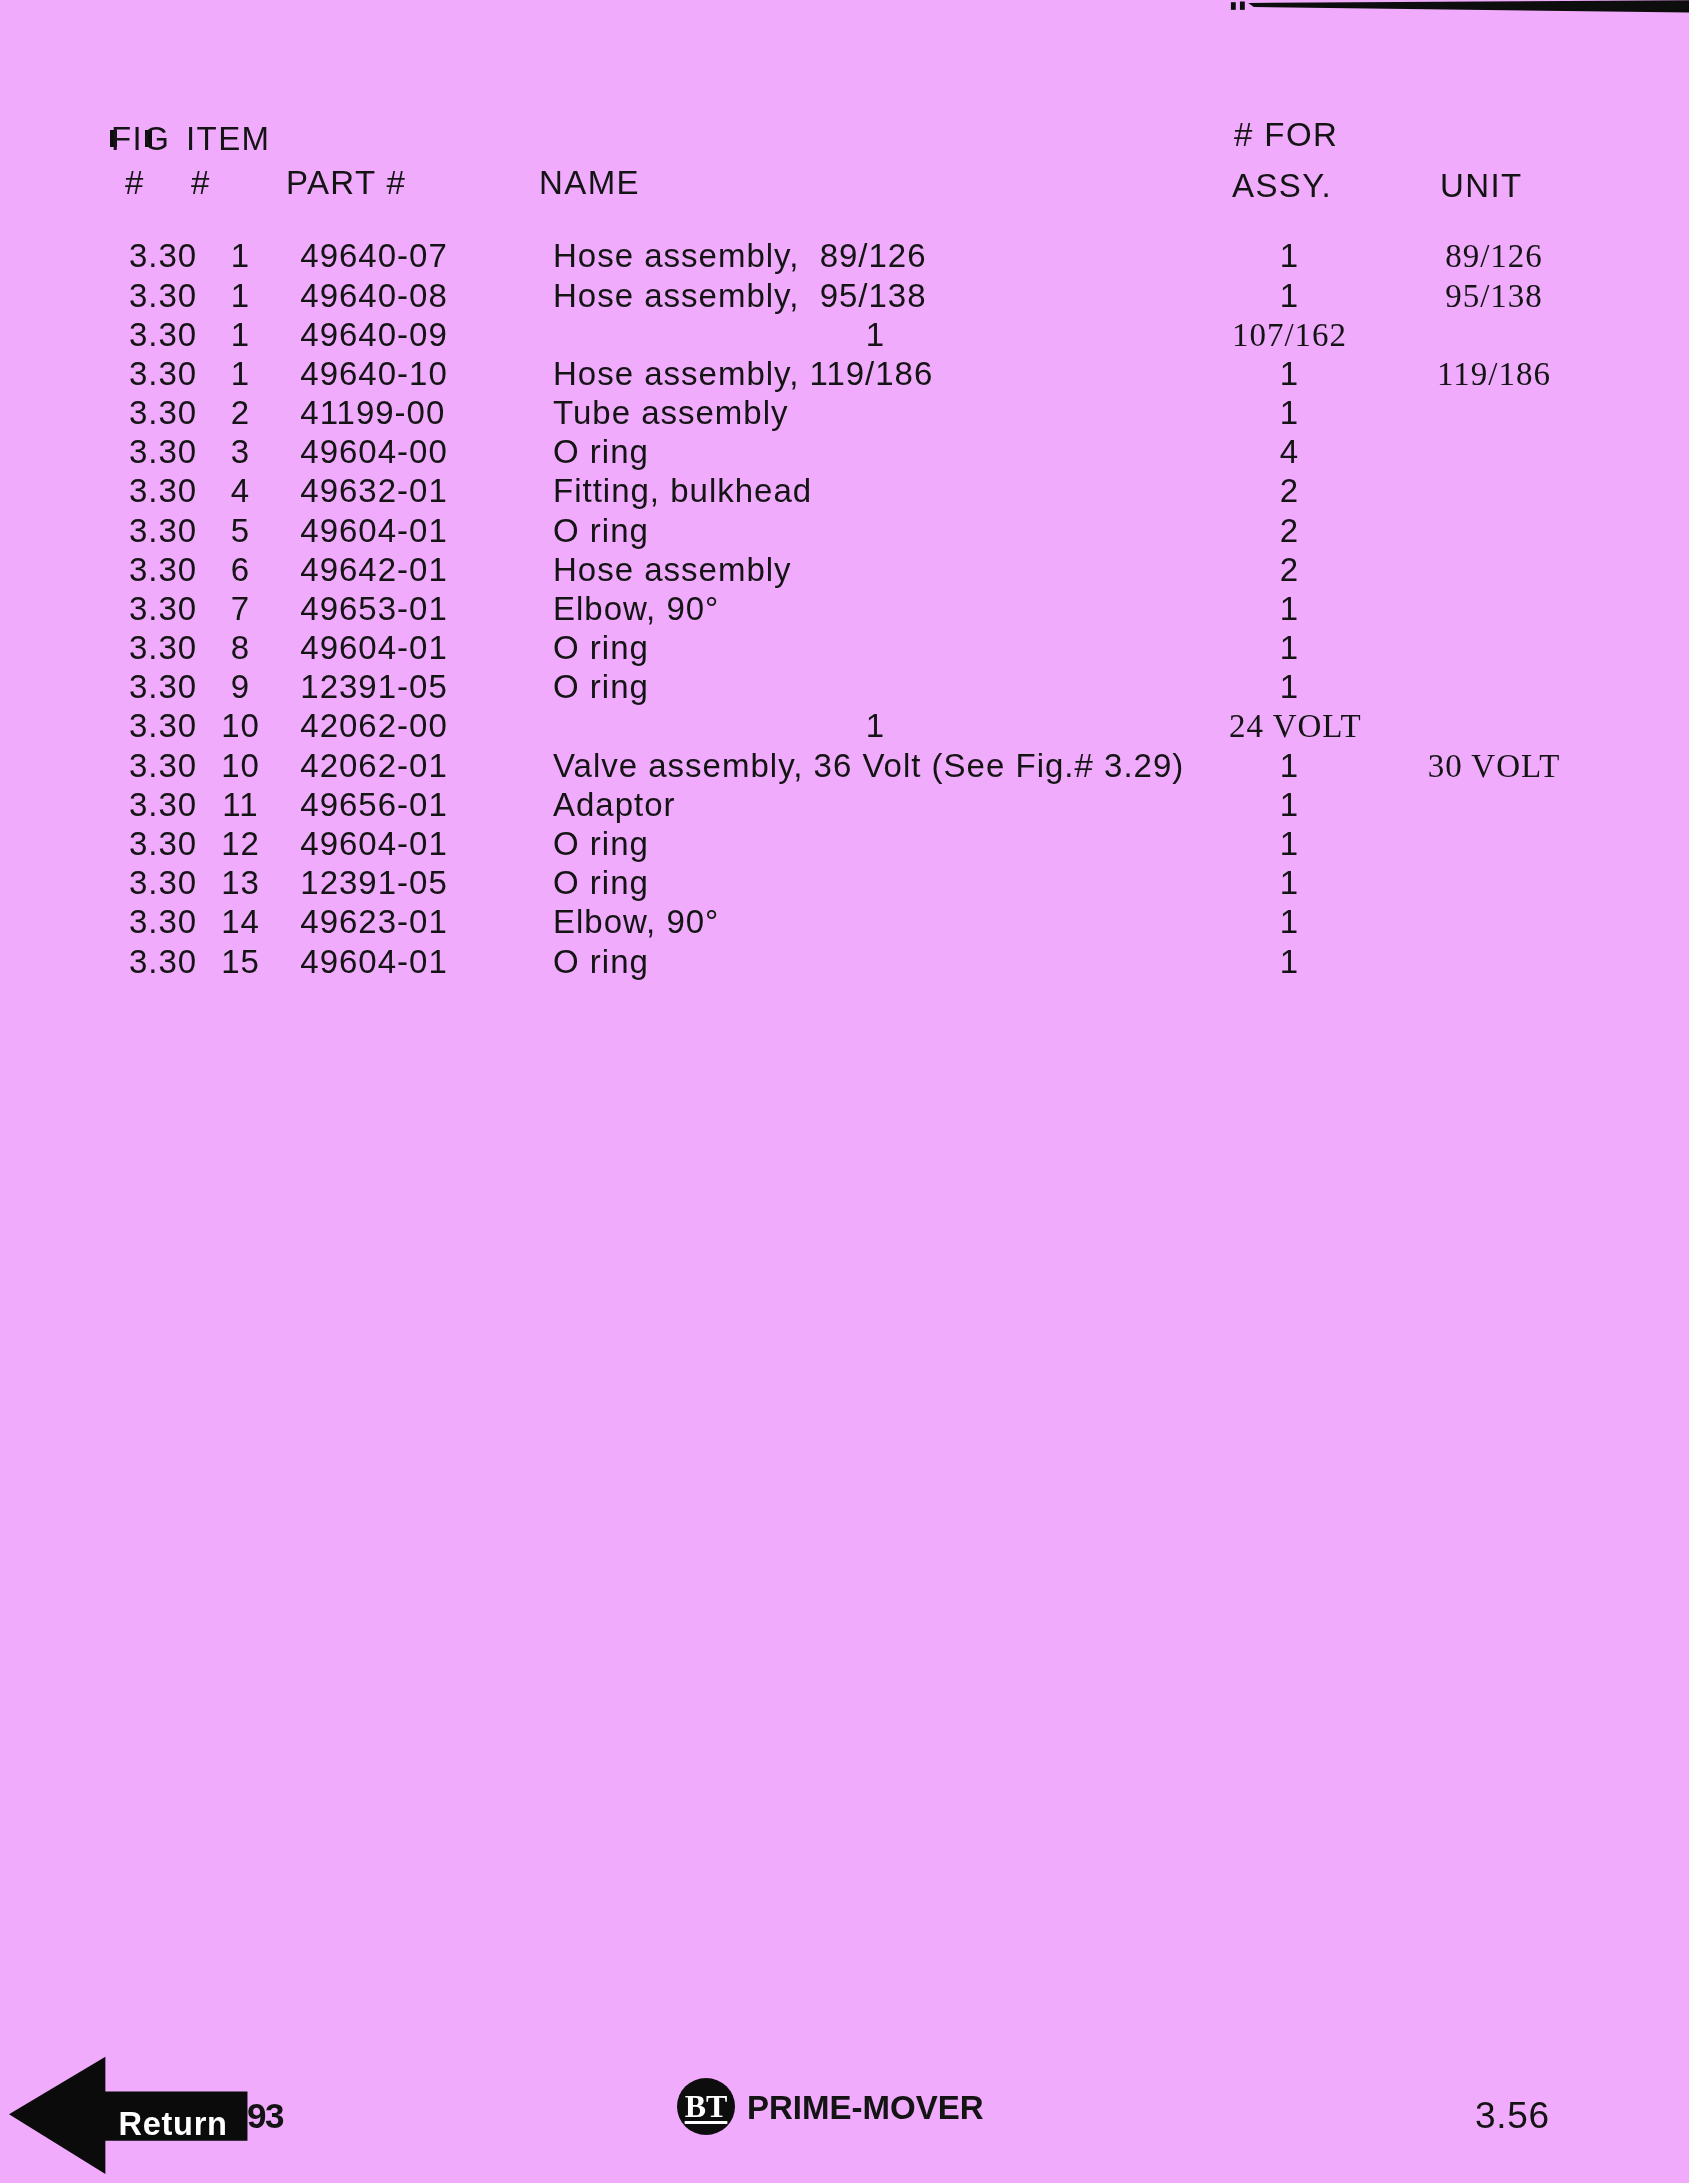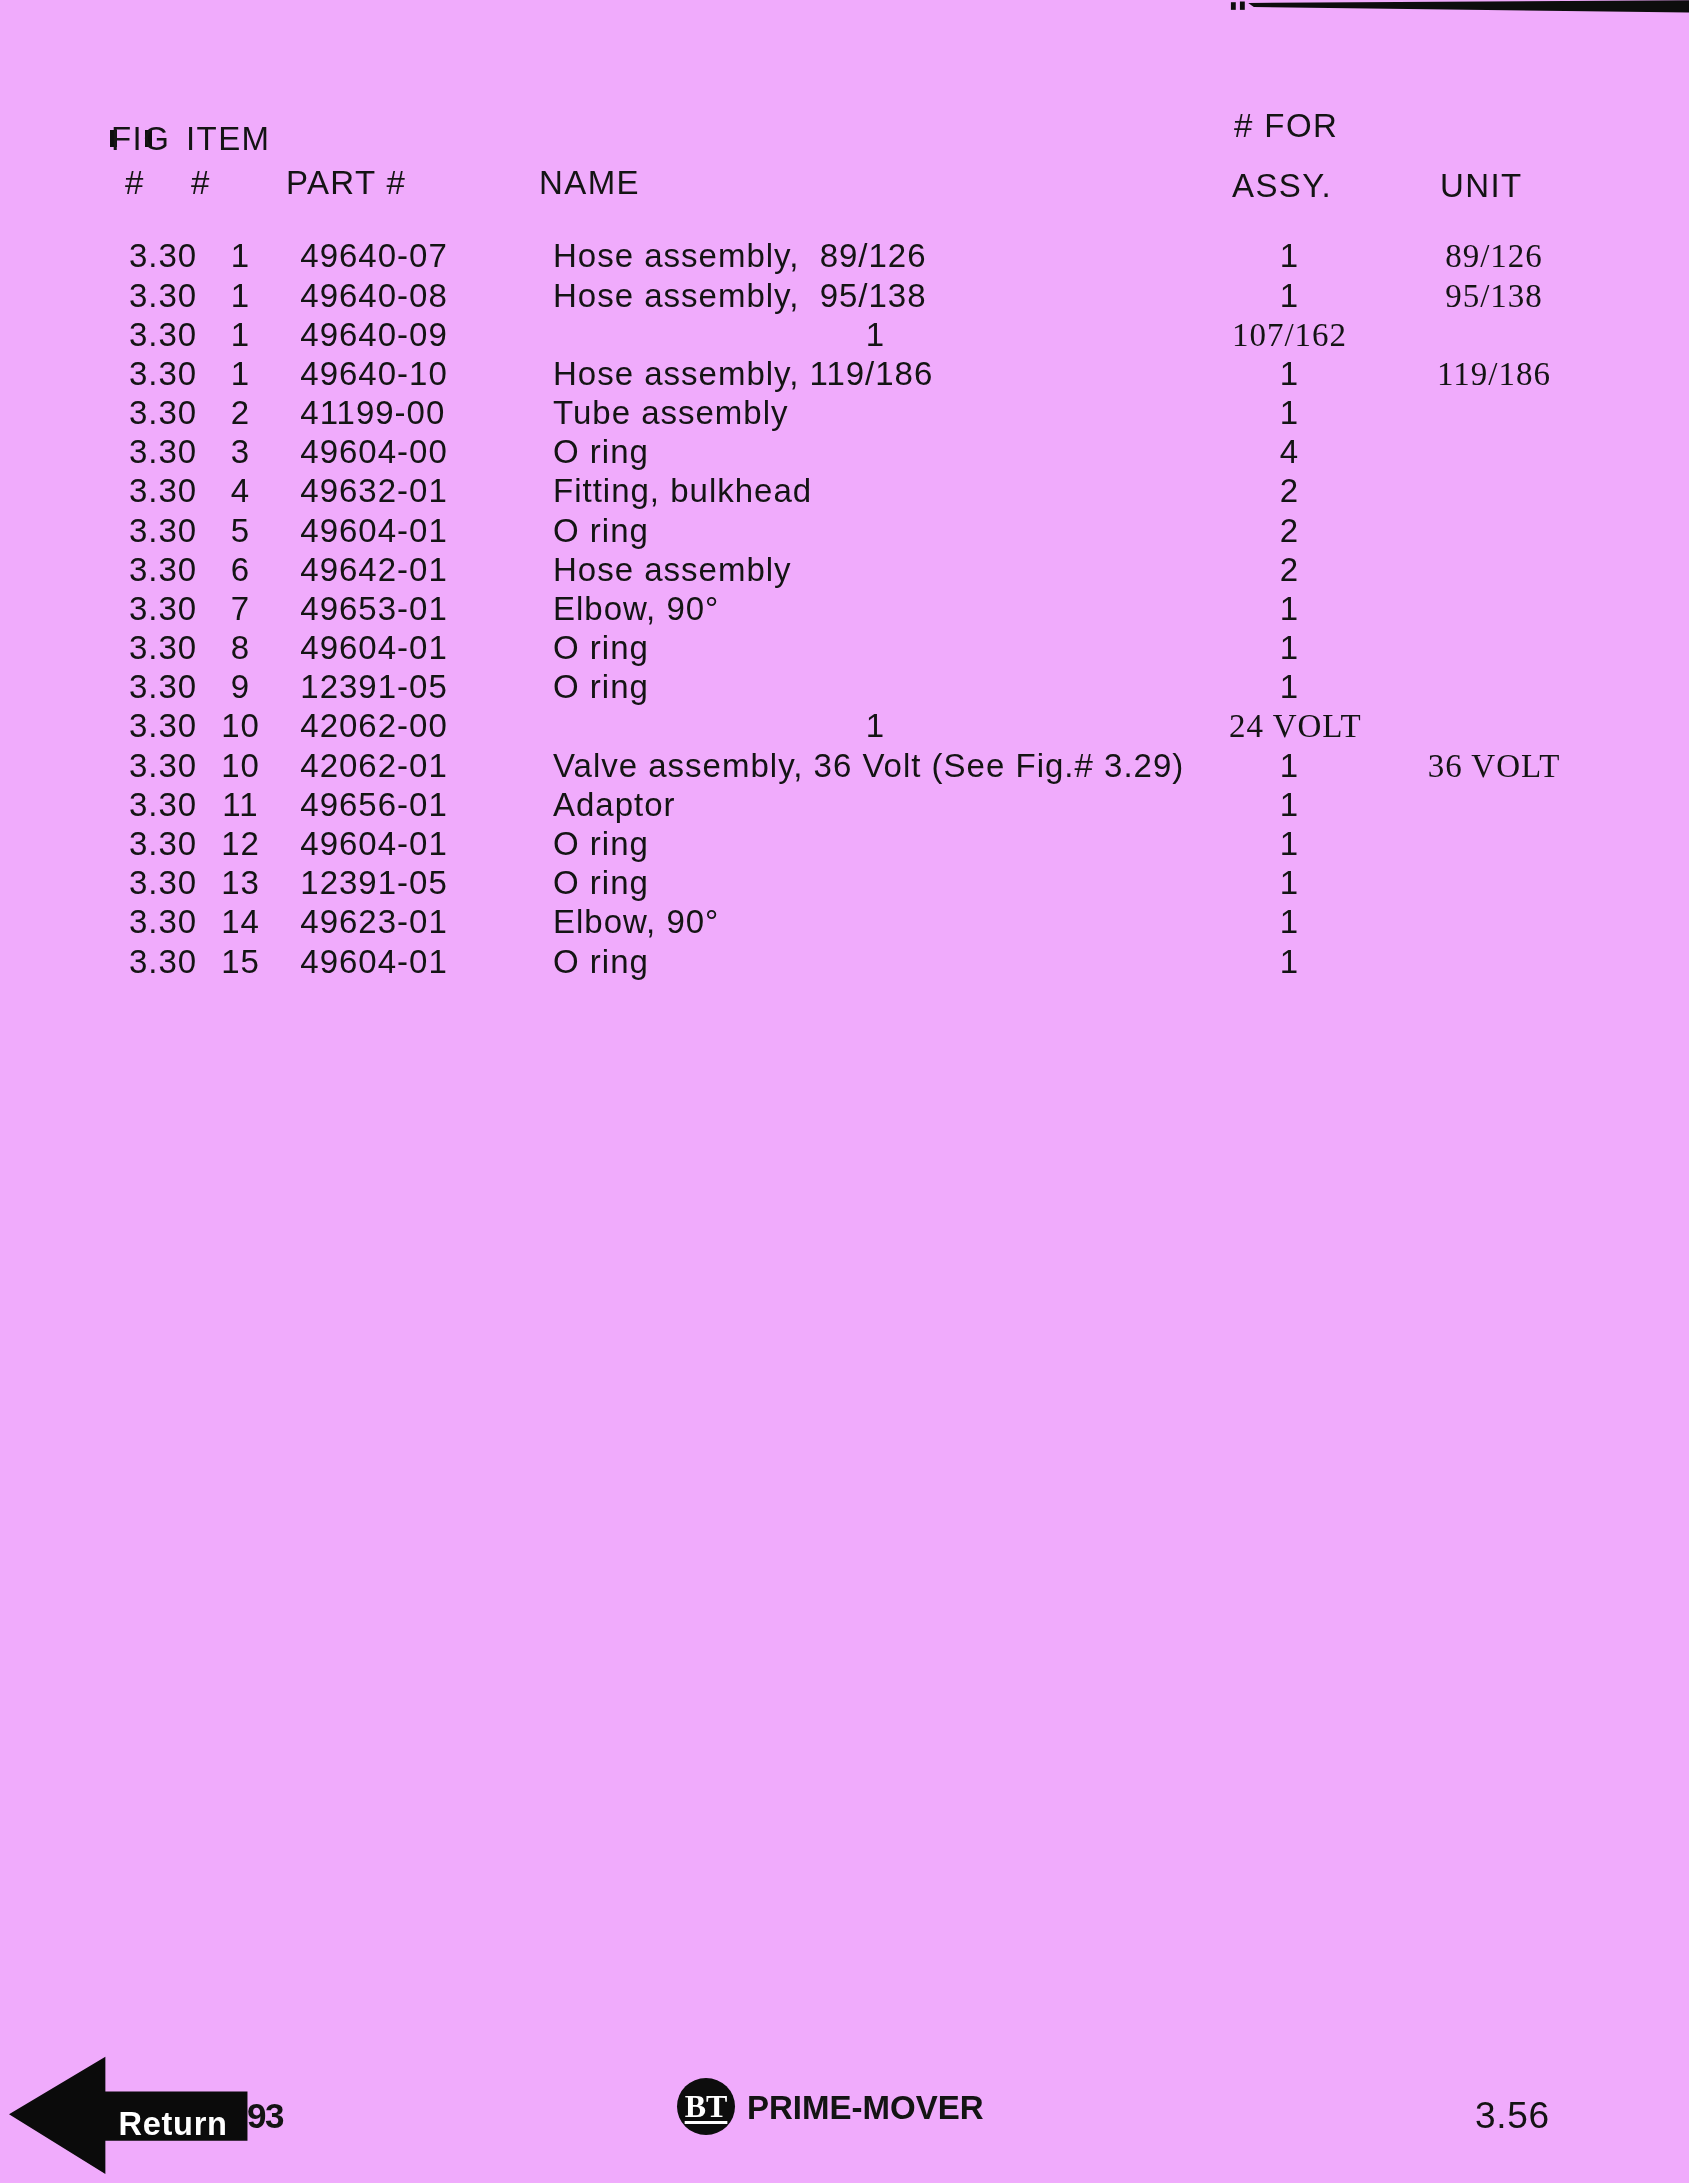--- a/index.html
+++ b/index.html
@@ -71,39 +71,39 @@
 
   <div class="artifact" style="left:110px;top:130px;width:7px;height:17.3px;"></div>
   <div class="artifact" style="left:145px;top:130px;width:7px;height:17.3px;"></div>
 
   <div class="hdr hdr-l1" style="left:111px;">FIG</div>
   <div class="hdr hdr-l1" style="left:186px;">ITEM</div>
   <div class="hdr hdr-l2" style="left:125px;">#</div>
   <div class="hdr hdr-l2" style="left:191px;">#</div>
   <div class="hdr hdr-l2" style="left:286px;">PART #</div>
   <div class="hdr hdr-l2" style="left:539px;">NAME</div>
-  <div class="hdr hdr-l1" style="left:1234px;top:109px;text-align:center;"># FOR</div>
+  <div class="hdr hdr-l1" style="left:1234px;top:118px;text-align:center;"># FOR</div>
   <div class="hdr hdr-l2" style="left:1232px;top:169px;">ASSY.</div>
   <div class="hdr hdr-l2" style="left:1440px;top:169px;">UNIT</div>
 
   <div class="rows">
       <div class="row" style="top: 236px;"><div class="cell c-fig">3.30</div><div class="cell c-item">1</div><div class="cell c-part">49640-07</div><div class="cell c-name">Hose assembly,  89/126</div><div class="cell c-qty">1</div><div class="cell c-unit">89/126</div></div>
       <div class="row" style="top: 276px;"><div class="cell c-fig">3.30</div><div class="cell c-item">1</div><div class="cell c-part">49640-08</div><div class="cell c-name">Hose assembly,  95/138</div><div class="cell c-qty">1</div><div class="cell c-unit">95/138</div></div>
       <div class="row" style="top: 315px;"><div class="cell c-fig">3.30</div><div class="cell c-item">1</div><div class="cell c-part">49640-09</div><div class="cell c-qty">1</div><div class="cell c-unit">107/162</div></div>
       <div class="row" style="top: 354px;"><div class="cell c-fig">3.30</div><div class="cell c-item">1</div><div class="cell c-part">49640-10</div><div class="cell c-name">Hose assembly, 119/186</div><div class="cell c-qty">1</div><div class="cell c-unit">119/186</div></div>
       <div class="row" style="top: 393px;"><div class="cell c-fig">3.30</div><div class="cell c-item">2</div><div class="cell c-part">41199-00</div><div class="cell c-name">Tube assembly</div><div class="cell c-qty">1</div><div class="cell c-unit"></div></div>
       <div class="row" style="top: 432px;"><div class="cell c-fig">3.30</div><div class="cell c-item">3</div><div class="cell c-part">49604-00</div><div class="cell c-name">O ring</div><div class="cell c-qty">4</div><div class="cell c-unit"></div></div>
       <div class="row" style="top: 471px;"><div class="cell c-fig">3.30</div><div class="cell c-item">4</div><div class="cell c-part">49632-01</div><div class="cell c-name">Fitting, bulkhead</div><div class="cell c-qty">2</div><div class="cell c-unit"></div></div>
       <div class="row" style="top: 511px;"><div class="cell c-fig">3.30</div><div class="cell c-item">5</div><div class="cell c-part">49604-01</div><div class="cell c-name">O ring</div><div class="cell c-qty">2</div><div class="cell c-unit"></div></div>
       <div class="row" style="top: 550px;"><div class="cell c-fig">3.30</div><div class="cell c-item">6</div><div class="cell c-part">49642-01</div><div class="cell c-name">Hose assembly</div><div class="cell c-qty">2</div><div class="cell c-unit"></div></div>
       <div class="row" style="top: 589px;"><div class="cell c-fig">3.30</div><div class="cell c-item">7</div><div class="cell c-part">49653-01</div><div class="cell c-name">Elbow, 90°</div><div class="cell c-qty">1</div><div class="cell c-unit"></div></div>
       <div class="row" style="top: 628px;"><div class="cell c-fig">3.30</div><div class="cell c-item">8</div><div class="cell c-part">49604-01</div><div class="cell c-name">O ring</div><div class="cell c-qty">1</div><div class="cell c-unit"></div></div>
       <div class="row" style="top: 667px;"><div class="cell c-fig">3.30</div><div class="cell c-item">9</div><div class="cell c-part">12391-05</div><div class="cell c-name">O ring</div><div class="cell c-qty">1</div><div class="cell c-unit"></div></div>
       <div class="row" style="top: 706px;"><div class="cell c-fig">3.30</div><div class="cell c-item">10</div><div class="cell c-part">42062-00</div><div class="cell c-qty">1</div><div class="cell c-unit">24 VOLT</div></div>
-      <div class="row" style="top: 746px;"><div class="cell c-fig">3.30</div><div class="cell c-item">10</div><div class="cell c-part">42062-01</div><div class="cell c-name">Valve assembly, 36 Volt (See Fig.# 3.29)</div><div class="cell c-qty">1</div><div class="cell c-unit">36 VOLT</div></div>
+      <div class="row" style="top: 746px;"><div class="cell c-fig">3.30</div><div class="cell c-item">10</div><div class="cell c-part">42062-01</div><div class="cell c-name">Valve assembly, 36 Volt (See Fig.# 3.29)</div><div class="cell c-qty">1</div><div class="cell c-unit">30 VOLT</div></div>
       <div class="row" style="top: 785px;"><div class="cell c-fig">3.30</div><div class="cell c-item">11</div><div class="cell c-part">49656-01</div><div class="cell c-name">Adaptor</div><div class="cell c-qty">1</div><div class="cell c-unit"></div></div>
       <div class="row" style="top: 824px;"><div class="cell c-fig">3.30</div><div class="cell c-item">12</div><div class="cell c-part">49604-01</div><div class="cell c-name">O ring</div><div class="cell c-qty">1</div><div class="cell c-unit"></div></div>
       <div class="row" style="top: 863px;"><div class="cell c-fig">3.30</div><div class="cell c-item">13</div><div class="cell c-part">12391-05</div><div class="cell c-name">O ring</div><div class="cell c-qty">1</div><div class="cell c-unit"></div></div>
       <div class="row" style="top: 902px;"><div class="cell c-fig">3.30</div><div class="cell c-item">14</div><div class="cell c-part">49623-01</div><div class="cell c-name">Elbow, 90°</div><div class="cell c-qty">1</div><div class="cell c-unit"></div></div>
       <div class="row" style="top: 942px;"><div class="cell c-fig">3.30</div><div class="cell c-item">15</div><div class="cell c-part">49604-01</div><div class="cell c-name">O ring</div><div class="cell c-qty">1</div><div class="cell c-unit"></div></div>
     </div>
 
   <svg class="return-svg" viewBox="0 2950 440 199">
     <polygon points="13,3050 152,2967 152,3017 357,3017 357,3088 152,3088 152,3136" fill="#0b0b0b"></polygon>
     <text x="171" y="3080">Return</text>

